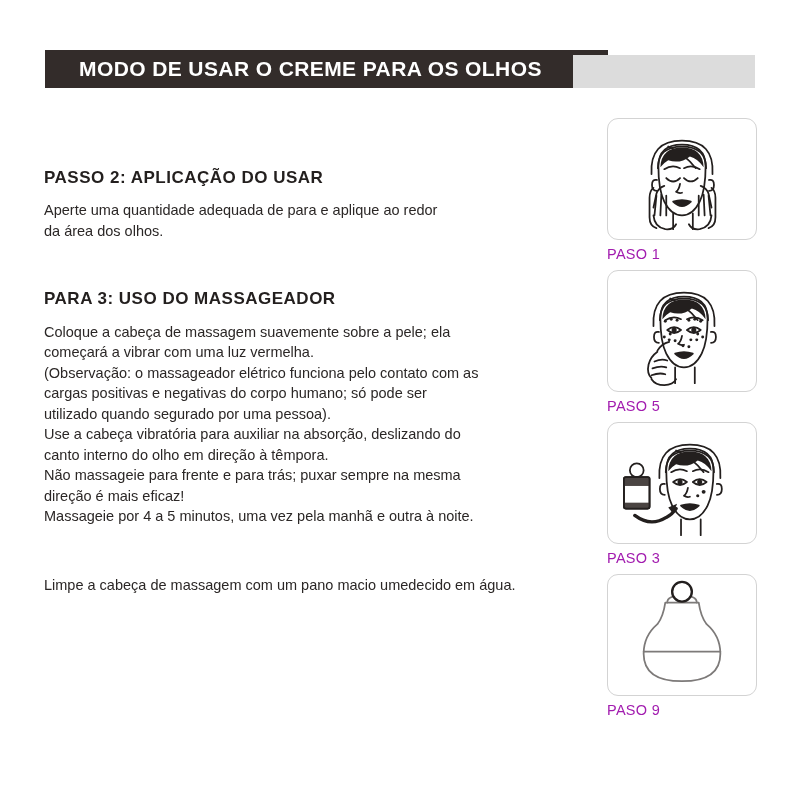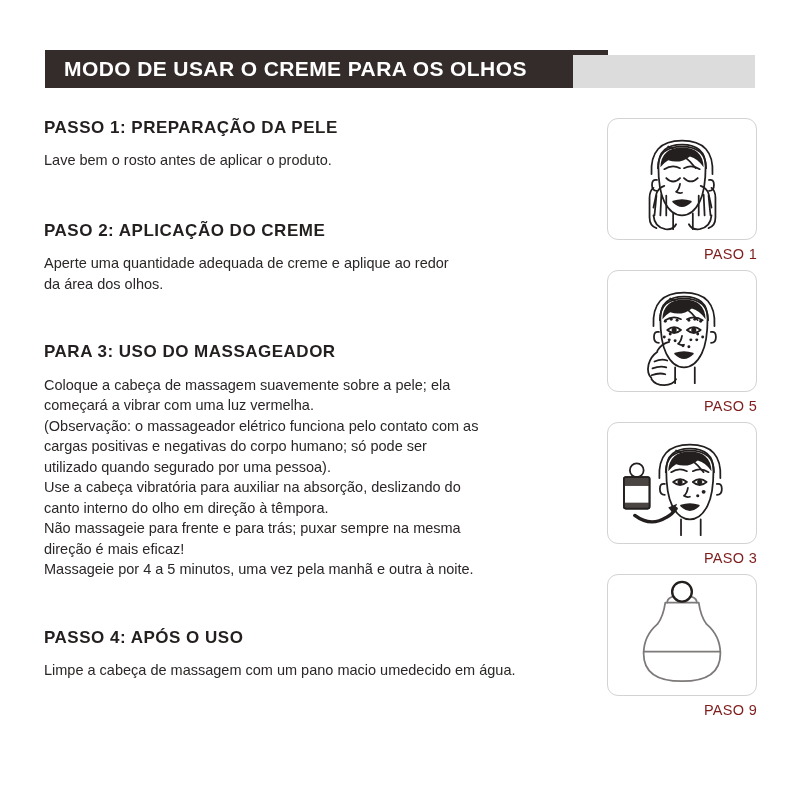--- a/index.html
+++ b/index.html
@@ -34,21 +34,21 @@
   .header-bar {
     position: absolute;
     left: 0;
     top: 0;
     width: 563px;
     height: 38px;
     background: #332c2a;
     display: flex;
     align-items: center;
     box-sizing: border-box;
-    padding-left: 19px;
+    padding-left: 34px;
   }
   .header-title {
     color: #ffffff;
     font-size: 21px;
     font-weight: bold;
     letter-spacing: 0.4px;
     white-space: nowrap;
   }
   .header-accent {
     position: absolute;
@@ -108,51 +108,47 @@
     box-sizing: border-box;
     overflow: hidden;
     display: block;
   }
   .panel-frame svg {
     display: block;
     width: 100%;
     height: 100%;
   }
   .panel-caption {
-    text-align: right;
+    text-align: left;
     font-size: 14.5px;
-    color: #7f1d1d;
+    color: #a21caf;
     margin-top: 6px;
     letter-spacing: 0.3px;
   }
 </style>
 </head>
 <body>
 
 <div class="page">
 
   <div class="header-row">
     <div class="header-bar">
       <span class="header-title">MODO DE USAR O CREME PARA OS OLHOS</span>
     </div>
     <div class="header-accent"></div>
   </div>
 
   <div class="content">
 
+
+    <div class="gap-1"></div>
+
     <div class="step-block">
-      <h2 class="step-heading">PASSO 1: PREPARAÇÃO DA PELE</h2>
-      <p class="step-body">Lave bem o rosto antes de aplicar o produto.</p>
-    </div>
-
-    <div class="gap-1"></div>
-
-    <div class="step-block">
-      <h2 class="step-heading">PASO 2: APLICAÇÃO DO CREME</h2>
-      <p class="step-body">Aperte uma quantidade adequada de creme e aplique ao redor
+      <h2 class="step-heading">PASSO 2: APLICAÇÃO DO USAR</h2>
+      <p class="step-body">Aperte uma quantidade adequada de para e aplique ao redor
 da área dos olhos.</p>
     </div>
 
     <div class="gap-2"></div>
 
     <div class="step-block">
       <h2 class="step-heading">PARA 3: USO DO MASSAGEADOR</h2>
       <p class="step-body">Coloque a cabeça de massagem suavemente sobre a pele;  ela
 começará a vibrar com uma luz vermelha.
 (Observação: o massageador elétrico funciona pelo contato com as
@@ -161,21 +157,20 @@
 Use a cabeça vibratória para auxiliar na absorção, deslizando do
 canto interno do olho em direção à têmpora.
 Não massageie para frente e para trás;  puxar sempre na mesma
 direção é mais eficaz!
 Massageie por 4 a 5 minutos, uma vez pela manhã e outra à noite.</p>
     </div>
 
     <div class="gap-3"></div>
 
     <div class="step-block">
-      <h2 class="step-heading">PASSO 4: APÓS O USO</h2>
       <p class="step-body">Limpe a cabeça de massagem com um pano macio umedecido em água.</p>
     </div>
 
   </div>
 
   <div class="panels">
 
     <div class="panel">
       <div class="panel-frame">
         <svg viewBox="0 0 150 122" xmlns="http://www.w3.org/2000/svg">

